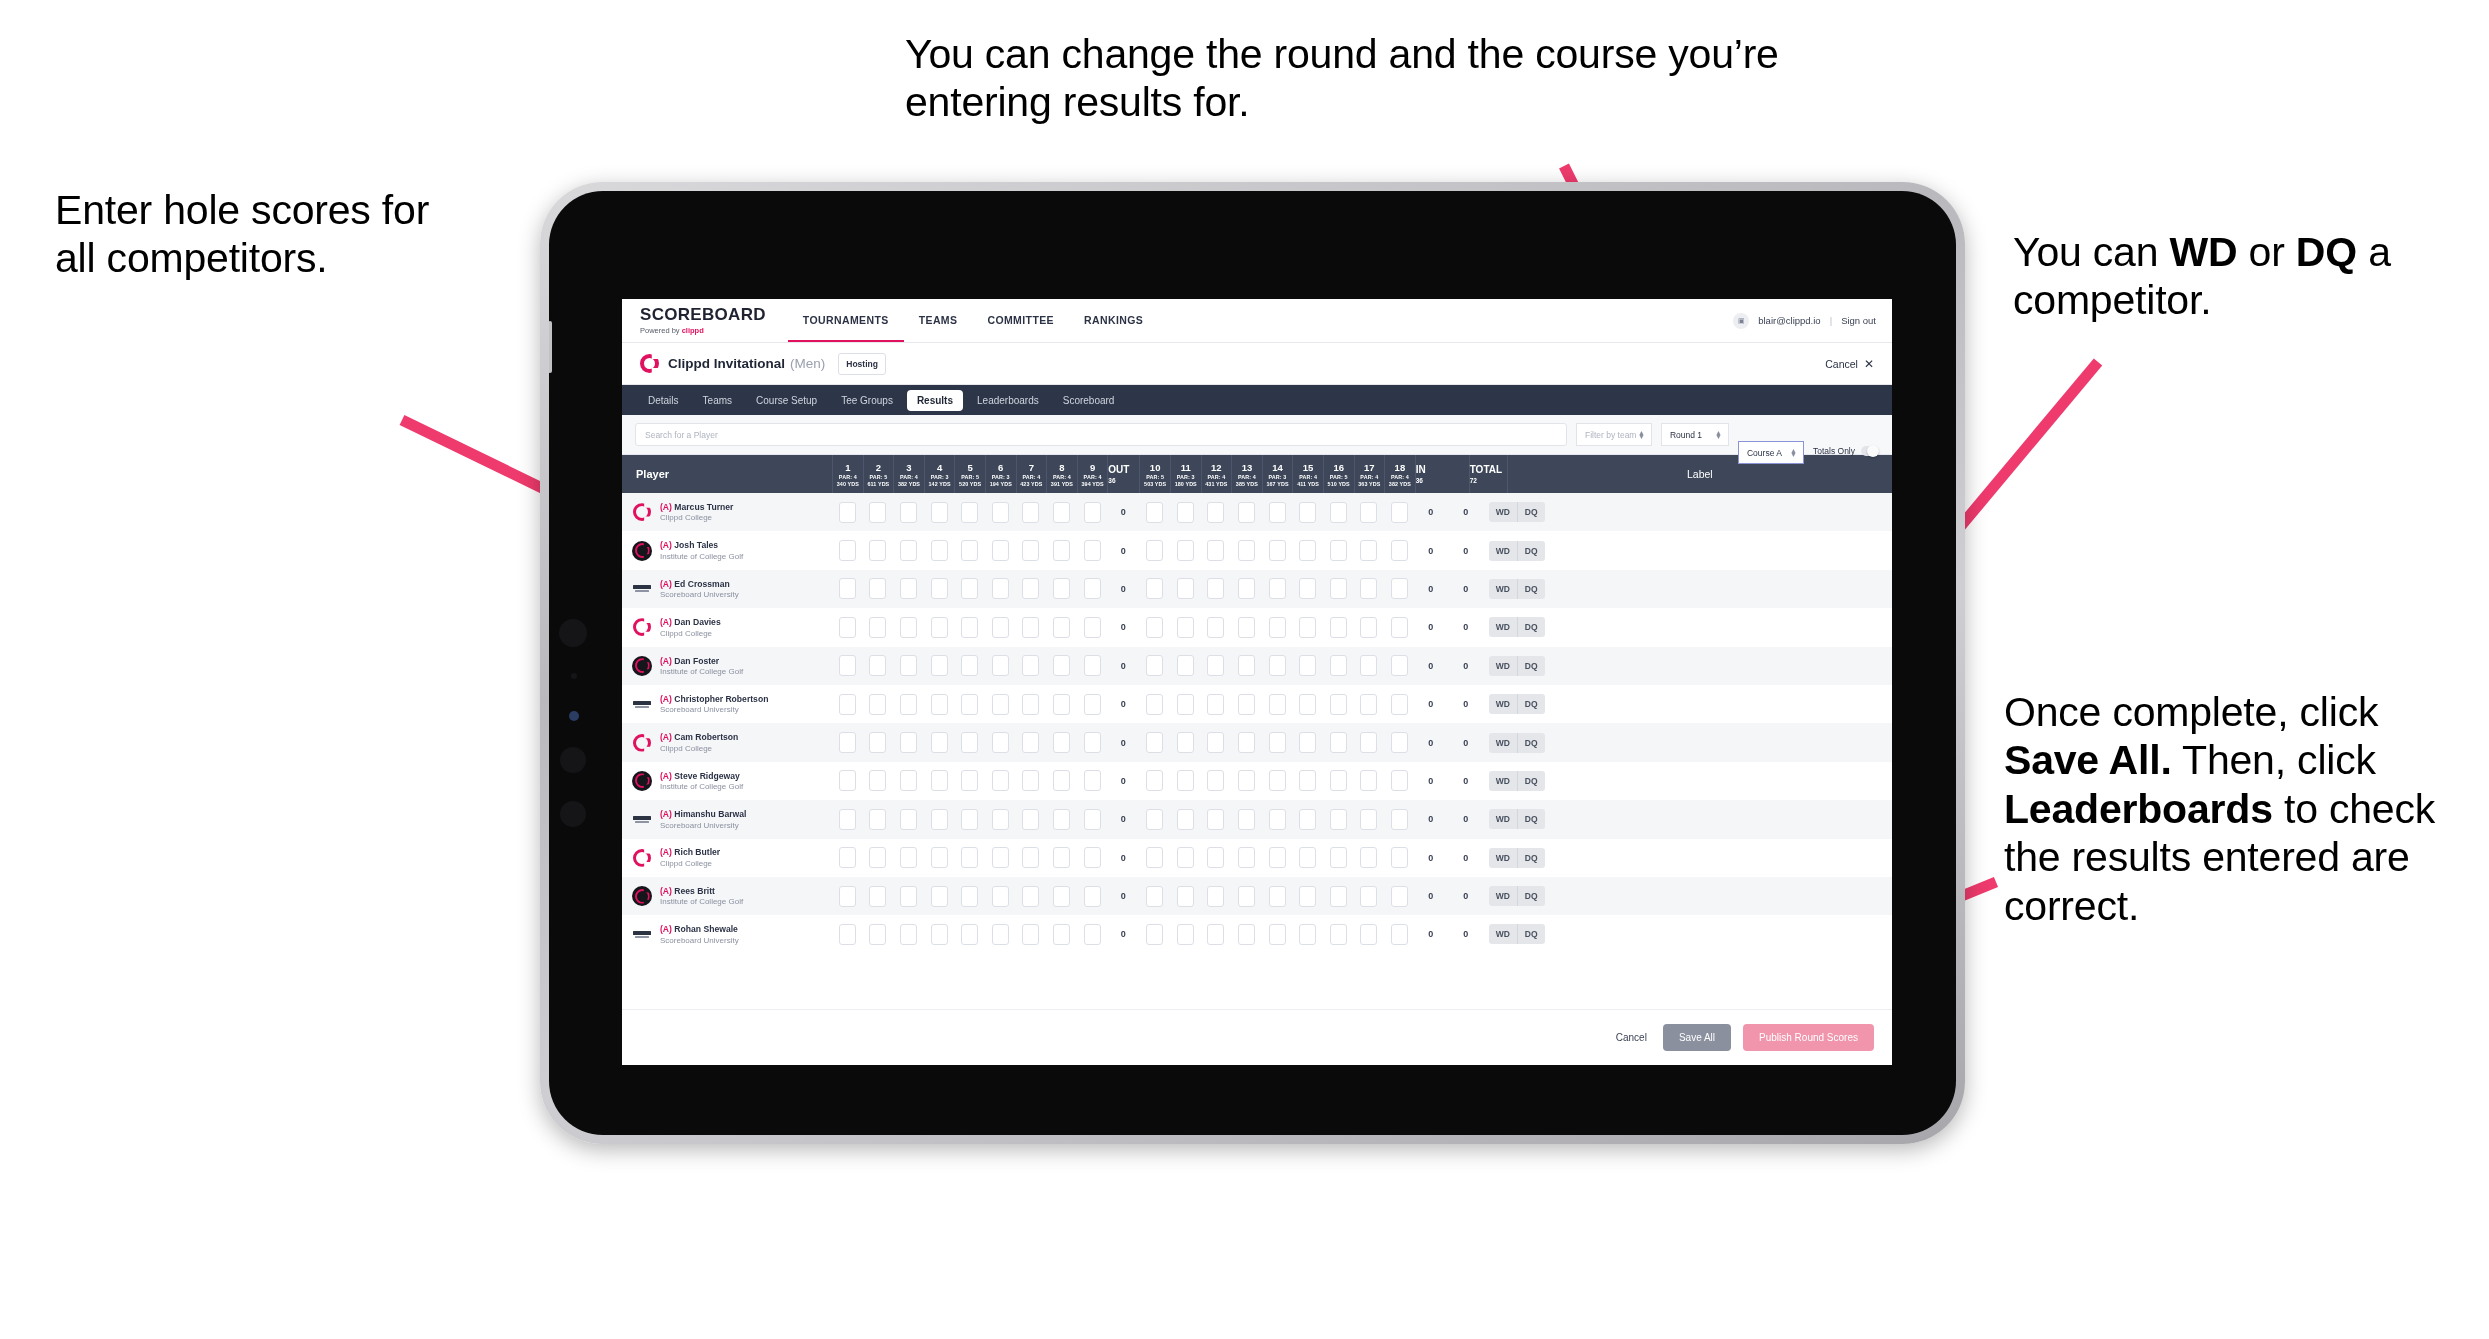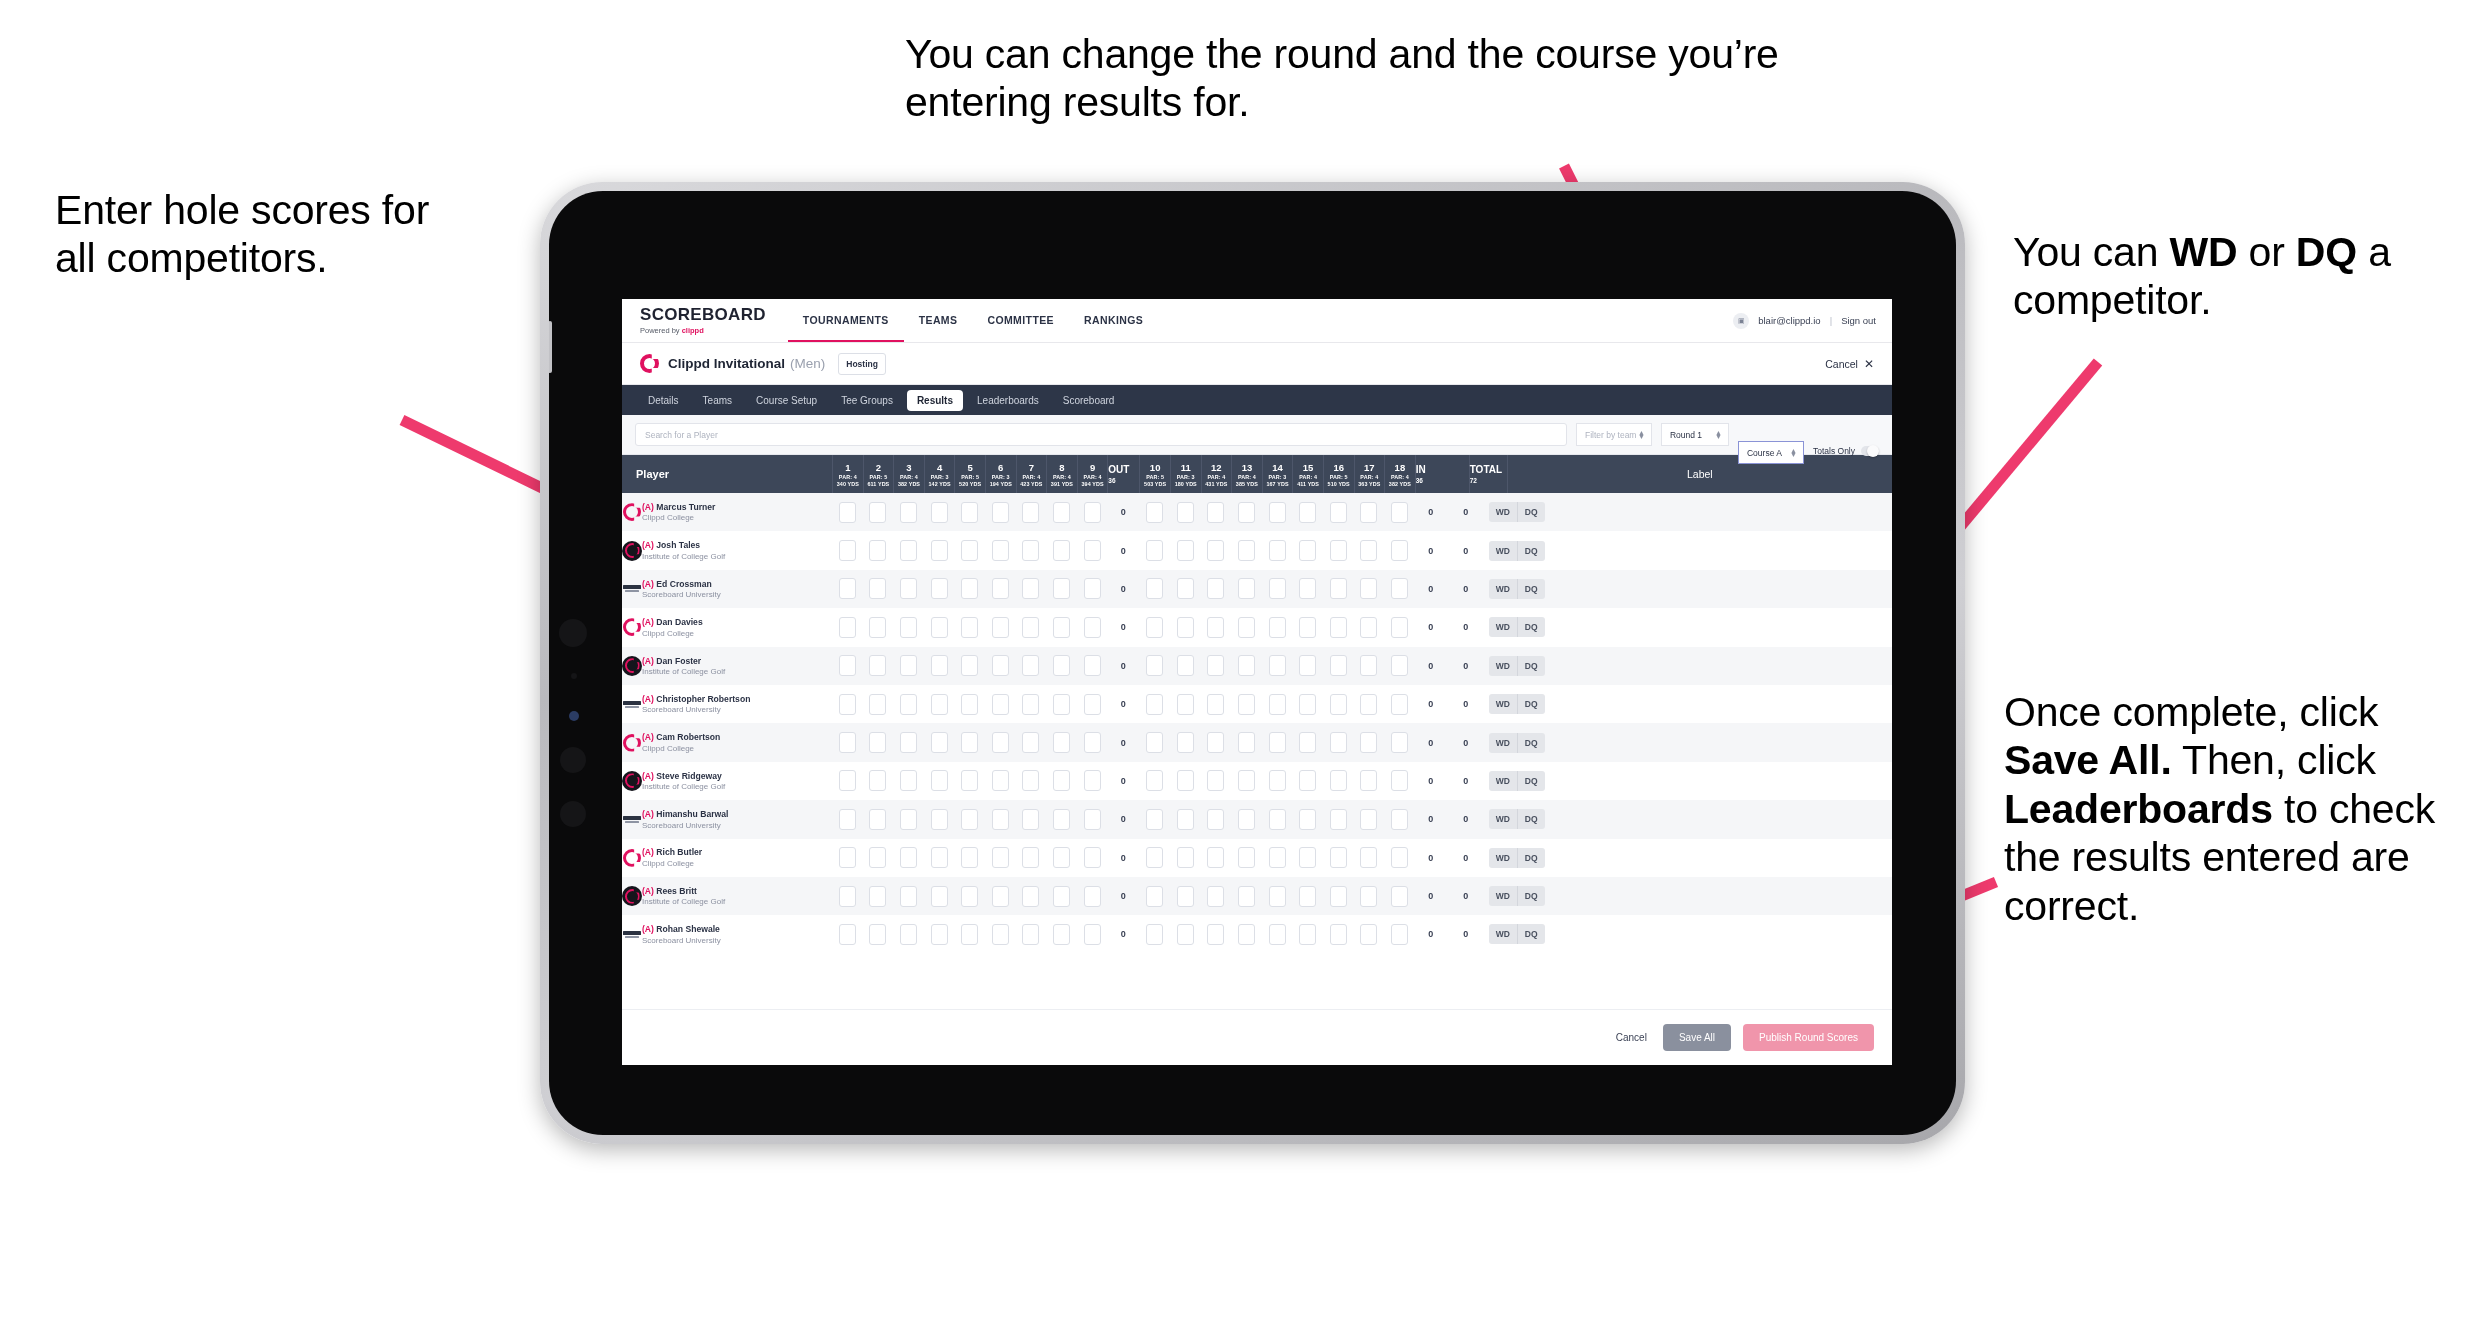--- a/index.html
+++ b/index.html
@@ -161,21 +161,21 @@
   .th-tot .v { font-size:6.5px; font-weight:700; }
   .th-total { width: 38px; margin-left: 22px; }
   .th-label {
     flex:1; border-left:1px solid #4d566a; display:flex;align-items:center;justify-content:center;
     font-size:10.5px;
   }
 
   .row { display:flex; height:38.4px; align-items:stretch; background:#fff; }
   .row.alt { background:#f5f6f8; }
   .row .pl {
-    width:210px; flex:none; display:flex; align-items:center; 
+    width:210px; flex:none; display:flex; align-items:center; padding-left:10px; gap:8px;
   }
   .team-logo { width:20px;height:20px;flex:none;position:relative; }
   .team-logo.c1::before{
     content:""; position:absolute; inset:1px;
     border:3.6px solid #e0115f; border-radius:50%;
     clip-path: polygon(0 0, 62% 0, 62% 26%, 100% 26%, 100% 74%, 62% 74%, 62% 100%, 0 100%);
   }
   .team-logo.c2 {
     border-radius:50%; background:#15151c;
     display:flex;align-items:center;justify-content:center;

